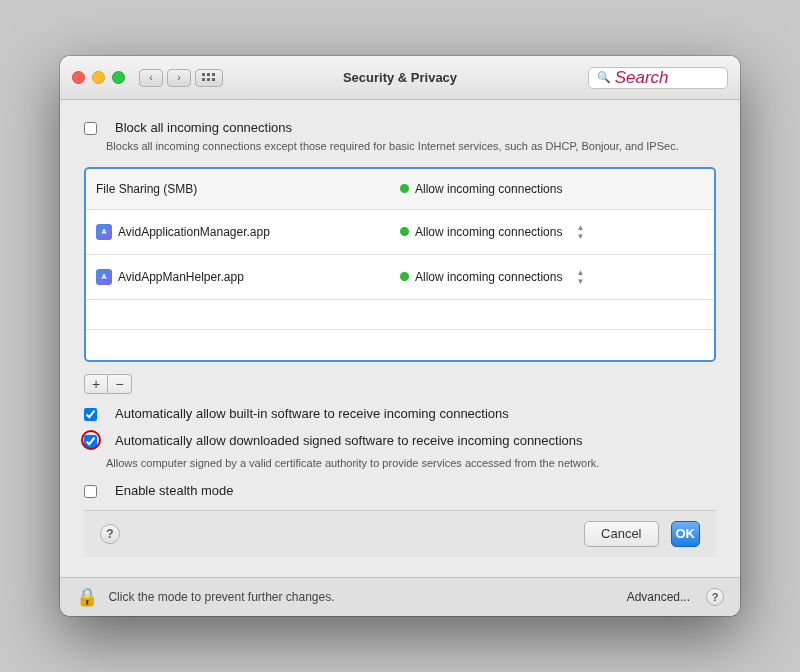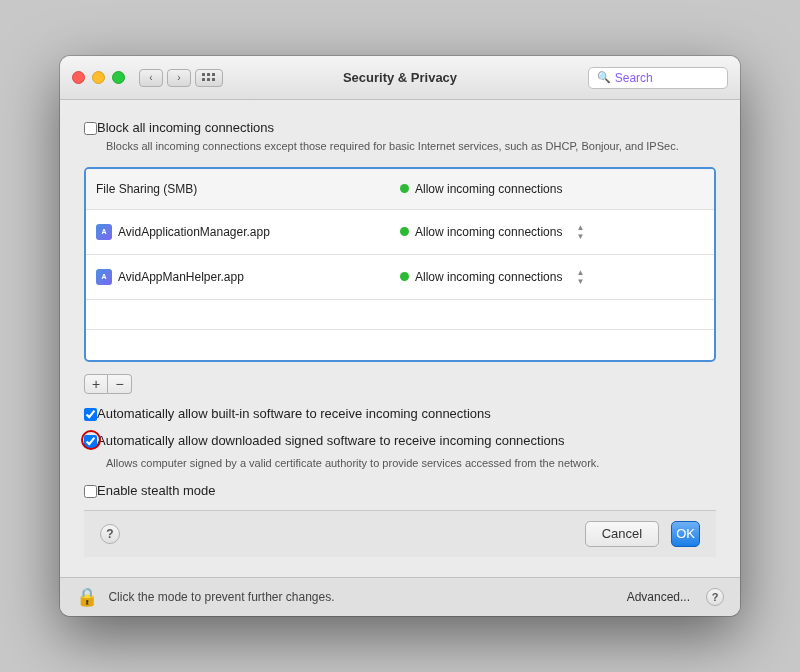--- a/index.html
+++ b/index.html
@@ -116,37 +116,38 @@
       height: 22px;
     }
 
     .search-icon-sm {
       color: #999;
       font-size: 11px;
       margin-right: 4px;
     }
 
     .search-placeholder {
-      font-size: 12px;
-      color: #8b5cf6;
+      font-size: 17px;
+      color: #be185d;
+      font-style: italic;
     }
 
     .content {
       padding: 20px 24px;
       background: #ebebeb;
     }
 
     .section {
       margin-bottom: 12px;
     }
 
     .checkbox-row {
       display: flex;
       align-items: flex-start;
-      gap: 0;
+      gap: 18px;
       margin-bottom: 4px;
     }
 
     .checkbox-row input[type="checkbox"] {
       margin-top: 2px;
       flex-shrink: 0;
     }
 
     .label-text {
       font-size: 13px;
@@ -325,21 +326,21 @@
       padding: 4px 4px;
       background: linear-gradient(to bottom, #6fb0f5, #1a7ee6);
       border: 1px solid #1060c0;
       border-radius: 5px;
       font-size: 13px;
       color: white;
       cursor: pointer;
       height: 26px;
       display: flex;
       align-items: center;
-      font-weight: 400;
+      font-weight: 700;
     }
 
     .footer-bar {
       display: flex;
       align-items: center;
       padding: 8px 16px;
       background: #e0e0e0;
       border-top: 1px solid #c0c0c0;
       gap: 10px;
     }

